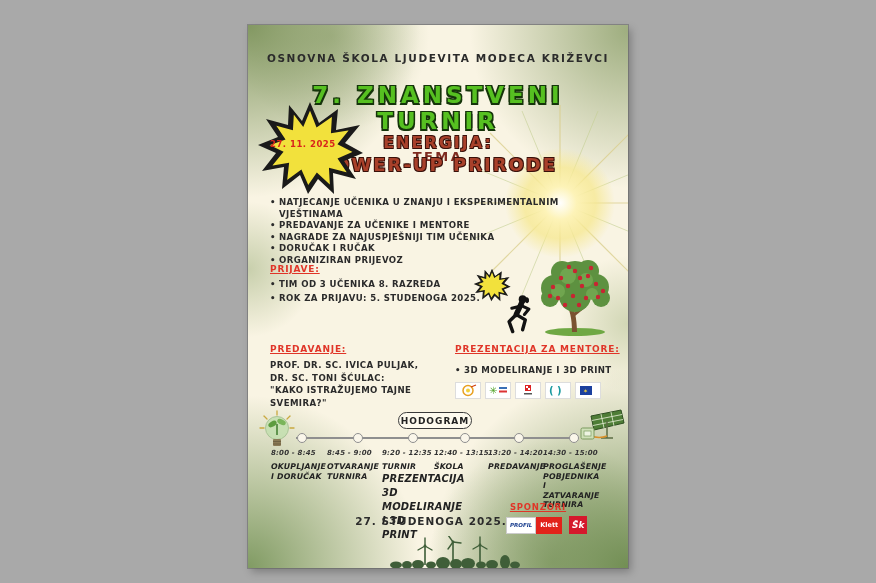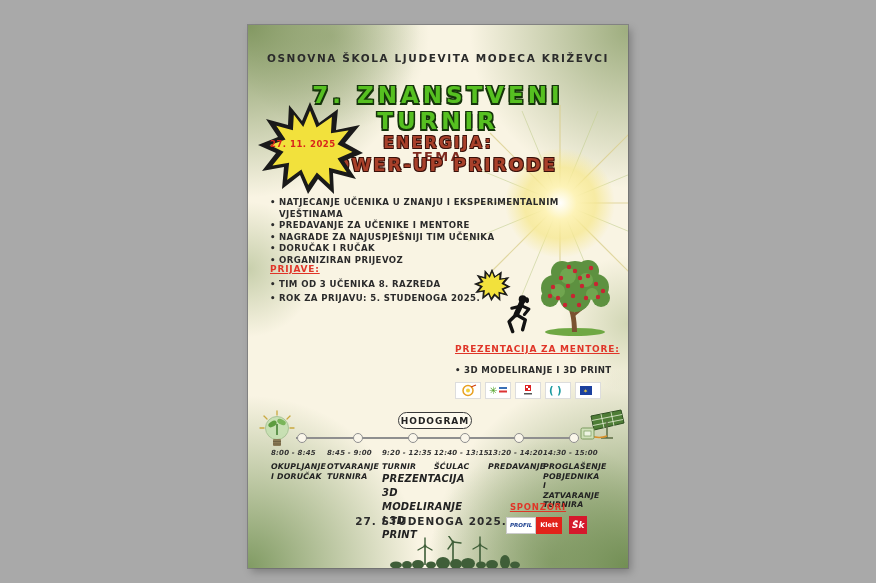--- a/index.html
+++ b/index.html
@@ -200,20 +200,28 @@
         <circle cx="37" cy="49" r="2.2"></circle>
       <circle cx="51" cy="49" r="2.2"></circle>
         <circle cx="63" cy="12" r="2.2"></circle>
         <circle cx="41" cy="11" r="2.2"></circle>
       <circle cx="22" cy="40" r="2.2"></circle>
         <circle cx="75" cy="35" r="2.2"></circle>
         <circle cx="52" cy="22" r="2.2"></circle>
     </g>
   </svg>
 
+  <div class="abs predavanje">
+    <div class="red-head">PREDAVANJE:</div>
+    <div class="pre-lines">
+      <div>PROF. DR. SC. IVICA PULJAK,</div>
+      <div>DR. SC. TONI ŠĆULAC:</div>
+      <div>"KAKO ISTRAŽUJEMO TAJNE SVEMIRA?"</div>
+    </div>
+  </div>
 
   <div class="abs prezentacija">
     <div class="red-head">PREZENTACIJA ZA MENTORE:</div>
     <div class="prez-item">3D MODELIRANJE I 3D PRINT</div>
     <div class="partner-logos">
       <div class="plogo">
         <svg width="20" height="13" viewBox="0 0 20 13">
             <circle cx="10" cy="6.5" r="5" fill="none" stroke="#e8a020" stroke-width="1.5"></circle>
             <circle cx="10" cy="6.5" r="2" fill="#f2d13c"></circle>
             <line x1="13" y1="3" x2="18" y2="1" stroke="#d04010" stroke-width="1.2"></line>
@@ -296,21 +304,21 @@
     <div class="time">8:45 - 9:00</div>
     <div class="lbl">OTVARANJE TURNIRA</div>
   </div>
   <div class="abs slot" style="left:134px;">
     <div class="time">9:20 - 12:35</div>
     <div class="lbl">TURNIR</div>
     <div class="sub">PREZENTACIJA 3D MODELIRANJE I 3D PRINT</div>
   </div>
   <div class="abs slot" style="left:186px;">
     <div class="time">12:40 - 13:15</div>
-    <div class="lbl">ŠĆULAC</div>
+    <div class="lbl">ŠKOLA</div>
   </div>
   <div class="abs slot" style="left:240px;">
     <div class="time">13:20 - 14:20</div>
     <div class="lbl">PREDAVANJE</div>
   </div>
   <div class="abs slot" style="left:295px;">
     <div class="time">14:30 - 15:00</div>
     <div class="lbl">PROGLAŠENJE POBJEDNIKA I ZATVARANJE TURNIRA</div>
   </div>
 

